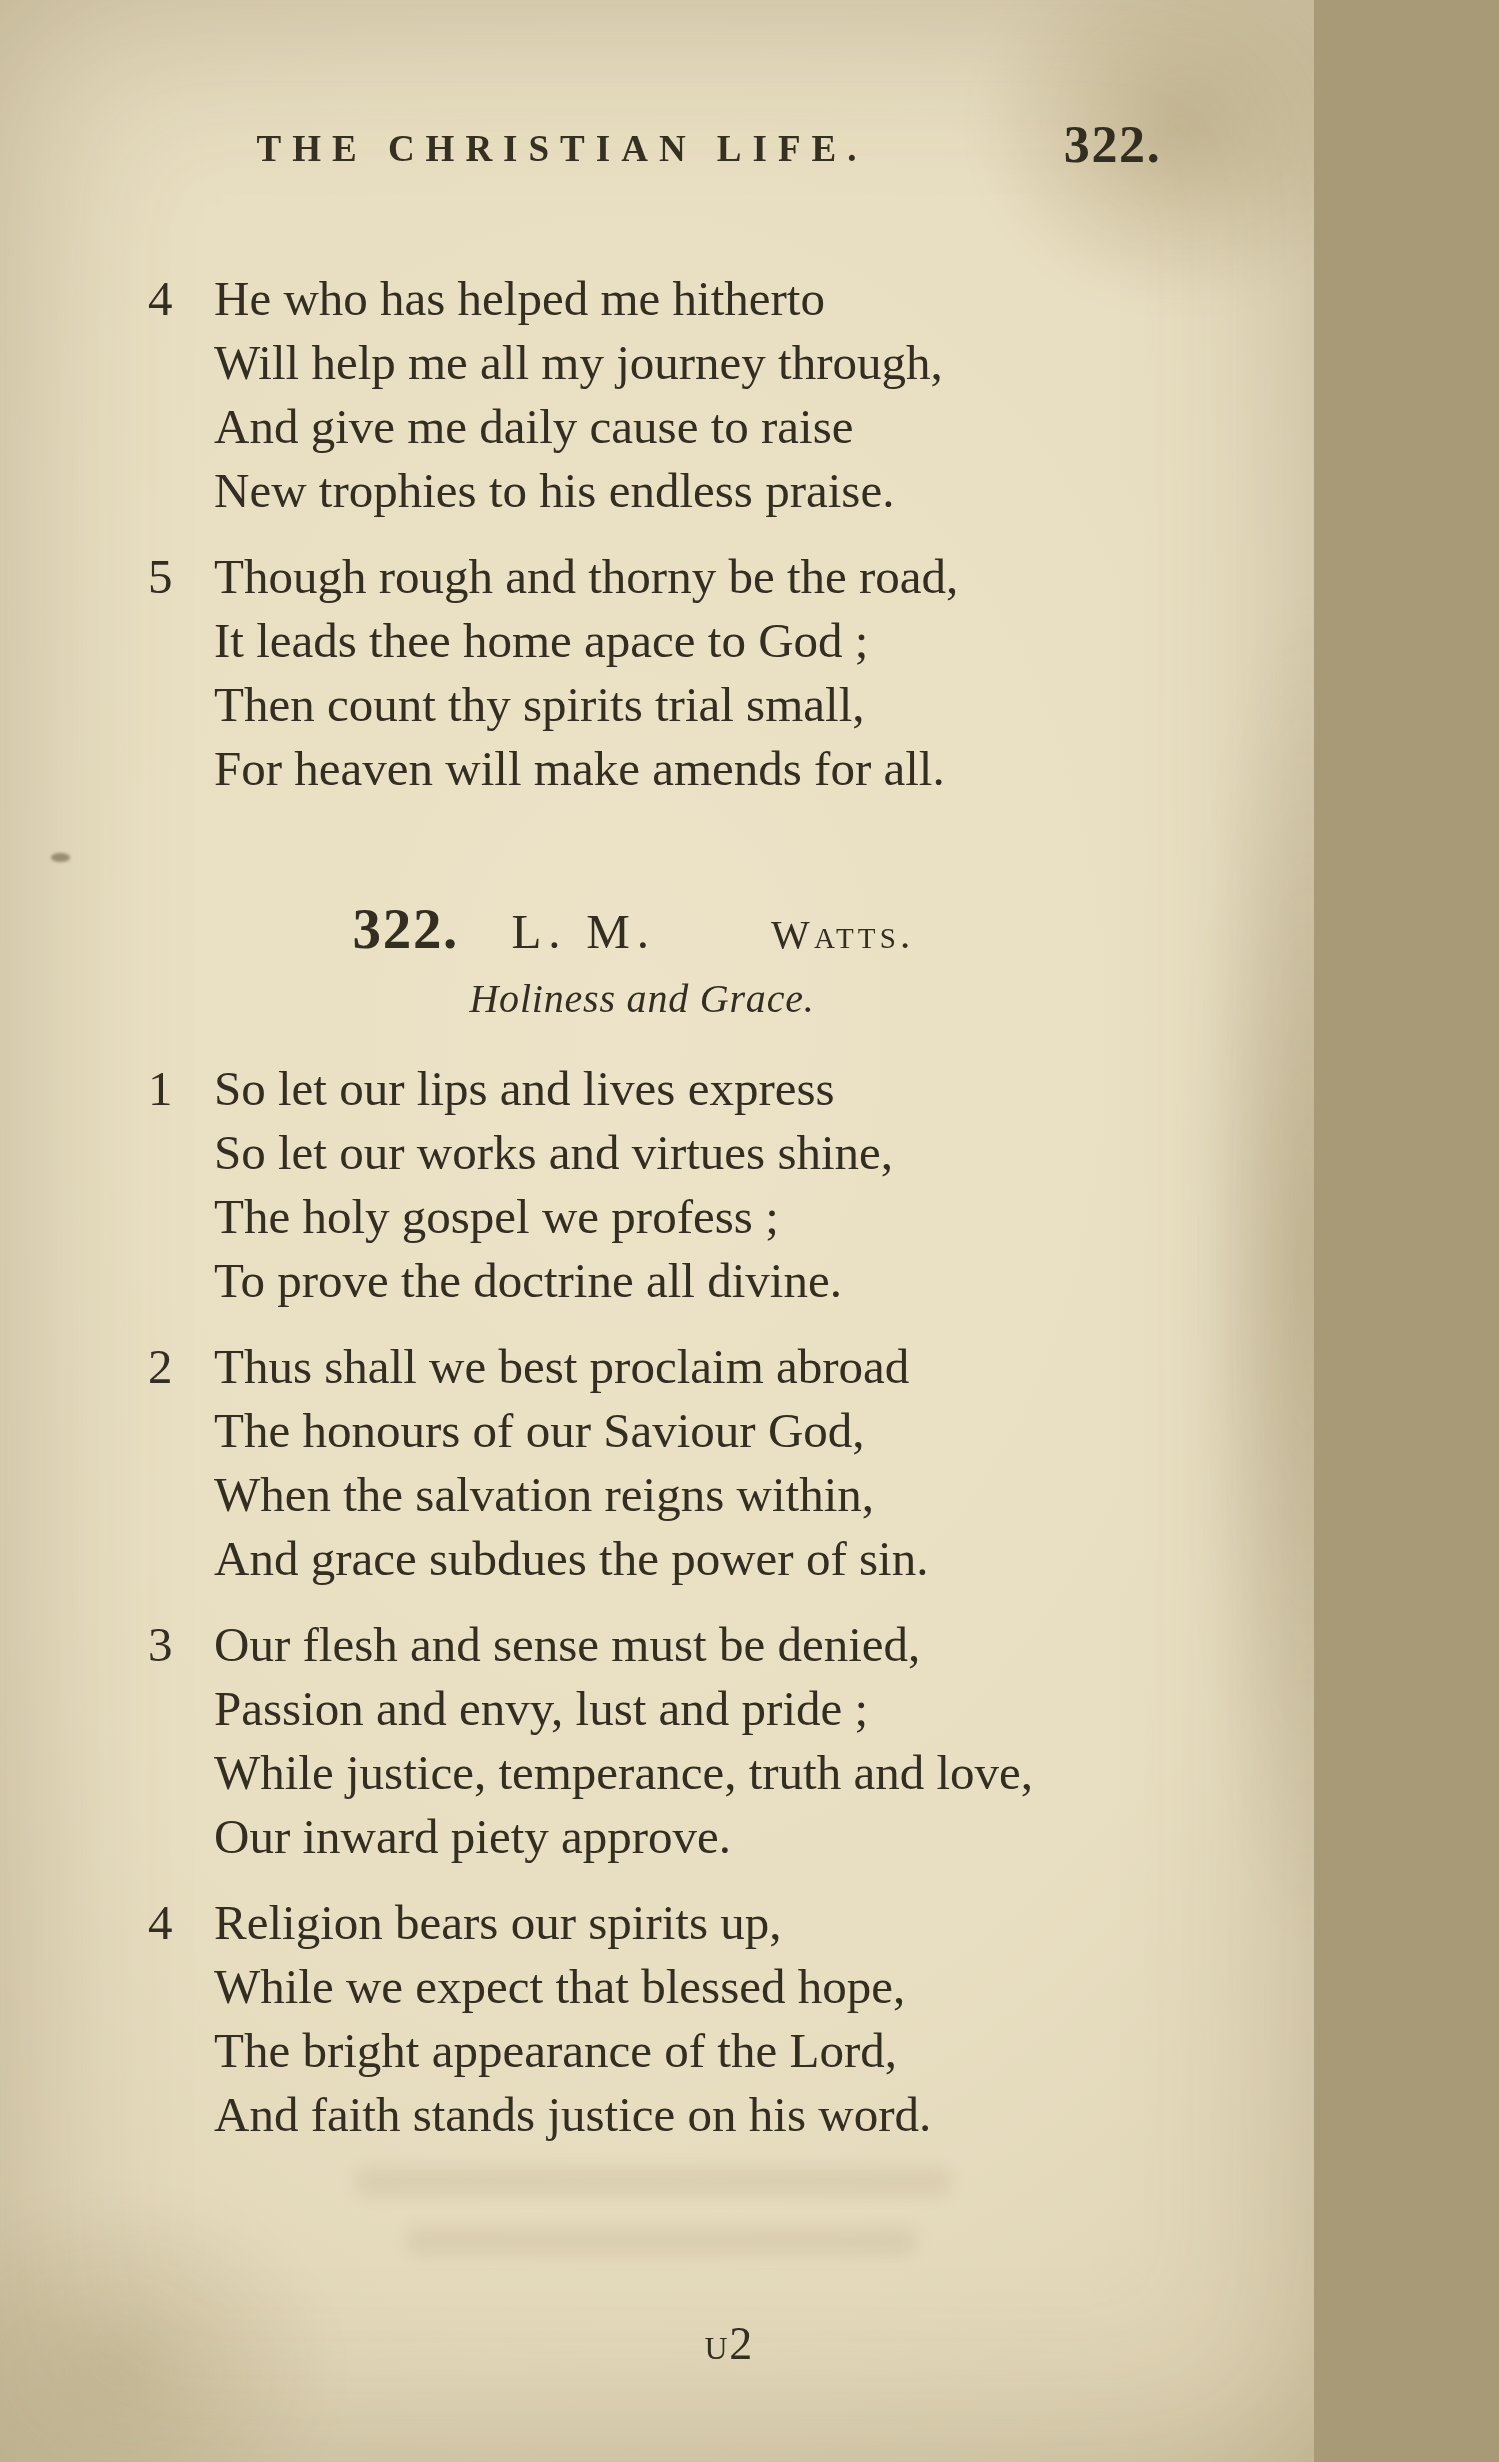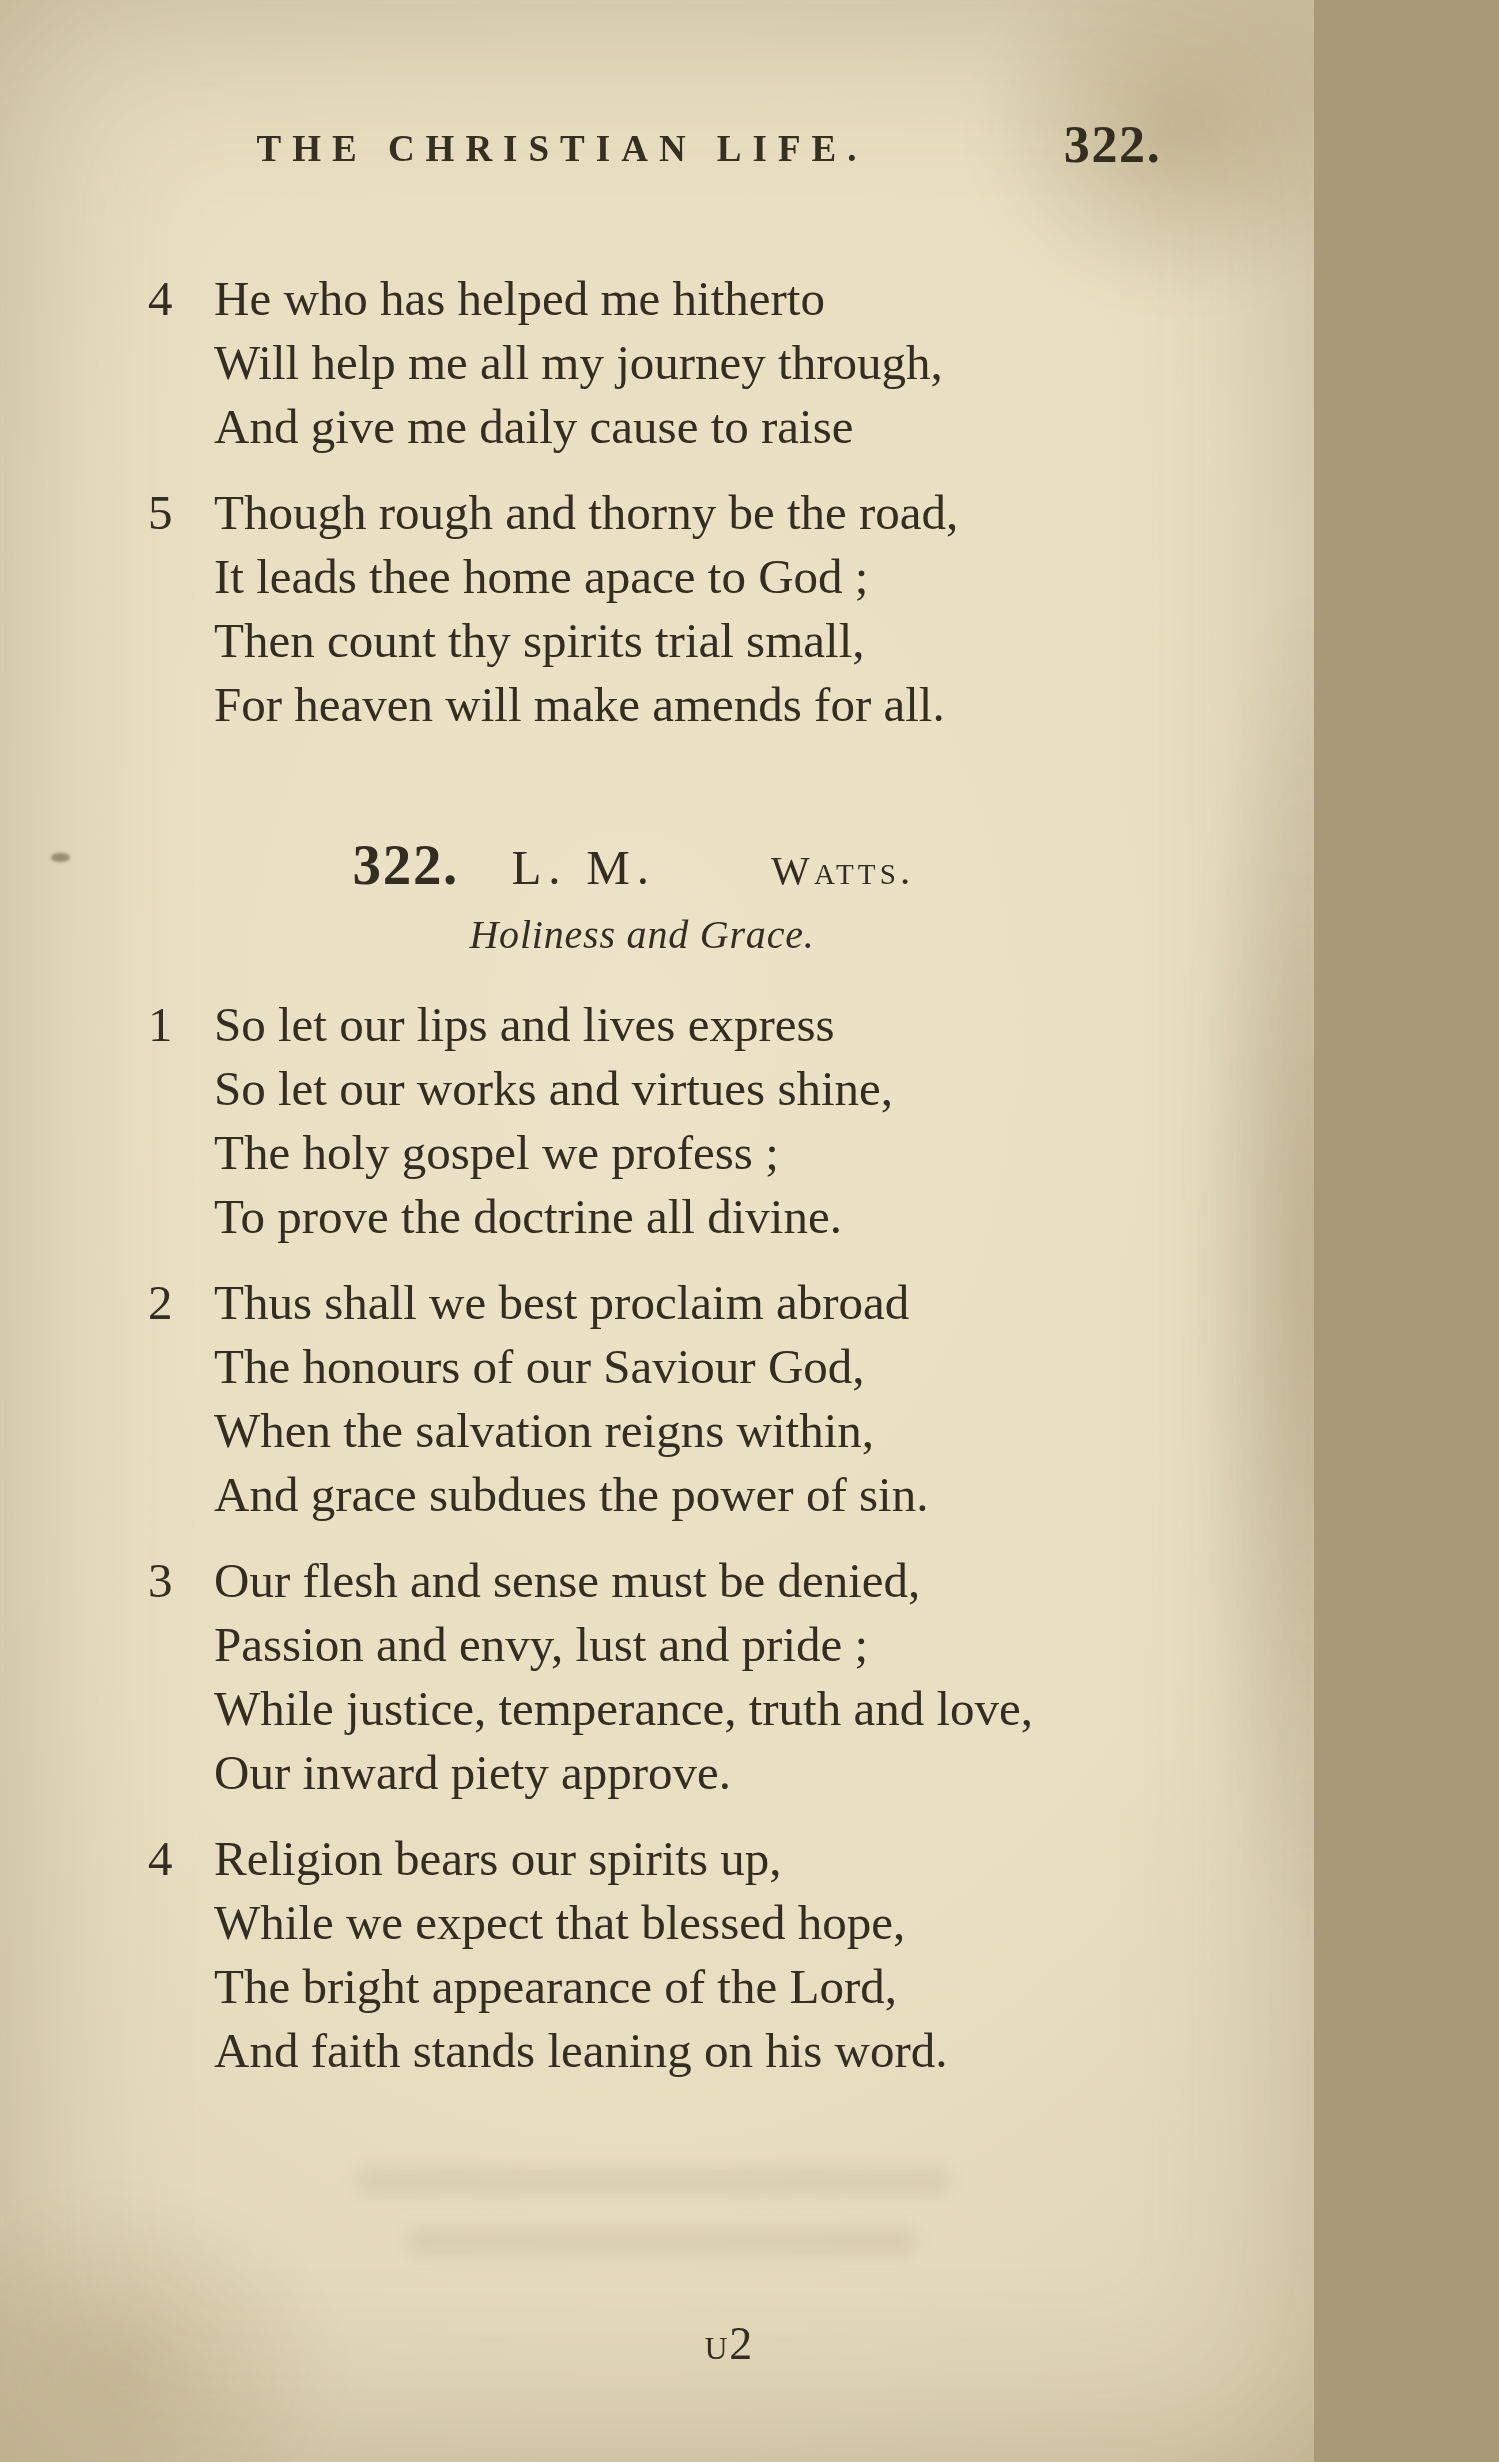--- a/index.html
+++ b/index.html
@@ -160,20 +160,21 @@
     <div class="page-number">322.</div>
   </header>
 
   <section class="stanza-group">
     <div class="stanza">
       <div class="stanza-num">4</div>
       <div class="stanza-lines">
         <div class="verse-line">He who has helped me hitherto</div>
         <div class="verse-line">Will help me all my journey through,</div>
         <div class="verse-line">And give me daily cause to raise</div>
+        <div class="verse-line">New trophies to his endless praise.</div>
       </div>
     </div>
     <div class="stanza">
       <div class="stanza-num">5</div>
       <div class="stanza-lines">
         <div class="verse-line">Though rough and thorny be the road,</div>
         <div class="verse-line">It leads thee home apace to God ;</div>
         <div class="verse-line">Then count thy spirits trial small,</div>
         <div class="verse-line">For heaven will make amends for all.</div>
       </div>
@@ -215,21 +216,21 @@
         <div class="verse-line">While justice, temperance, truth and love,</div>
         <div class="verse-line">Our inward piety approve.</div>
       </div>
     </div>
     <div class="stanza">
       <div class="stanza-num">4</div>
       <div class="stanza-lines">
         <div class="verse-line">Religion bears our spirits up,</div>
         <div class="verse-line">While we expect that blessed hope,</div>
         <div class="verse-line">The bright appearance of the Lord,</div>
-        <div class="verse-line">And faith stands leaning on his word.</div>
+        <div class="verse-line">And faith stands justice on his word.</div>
       </div>
     </div>
   </section>
 
   <div class="signature">u2</div>
 
 </div>
 
 
 </body></html>

